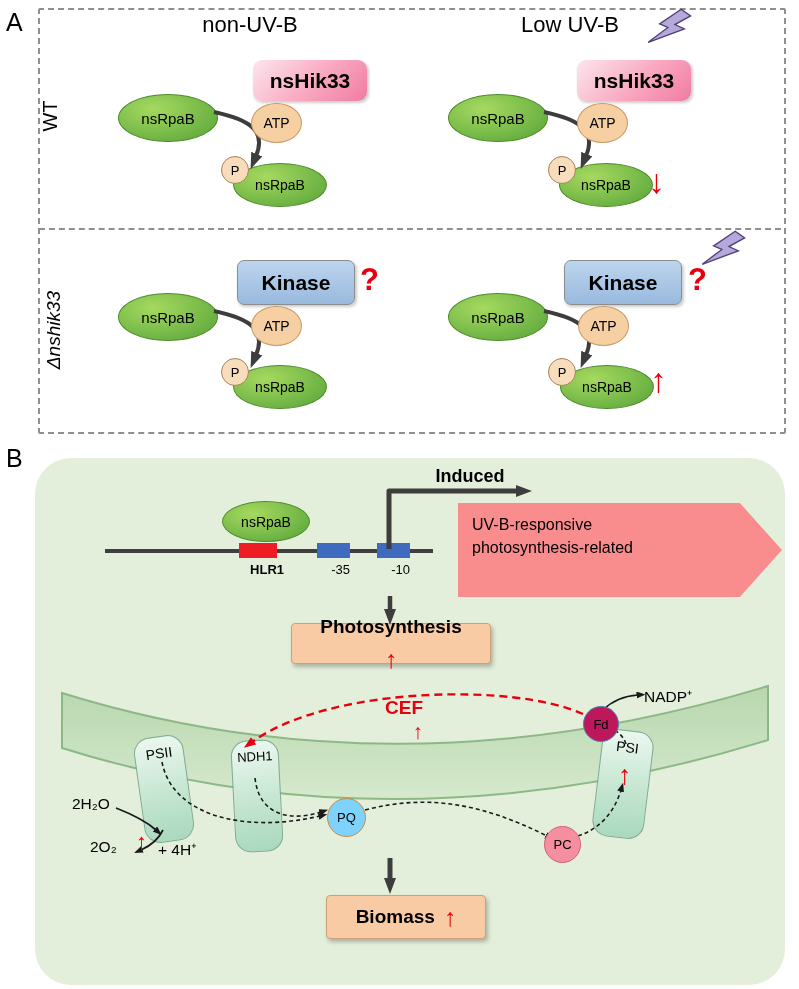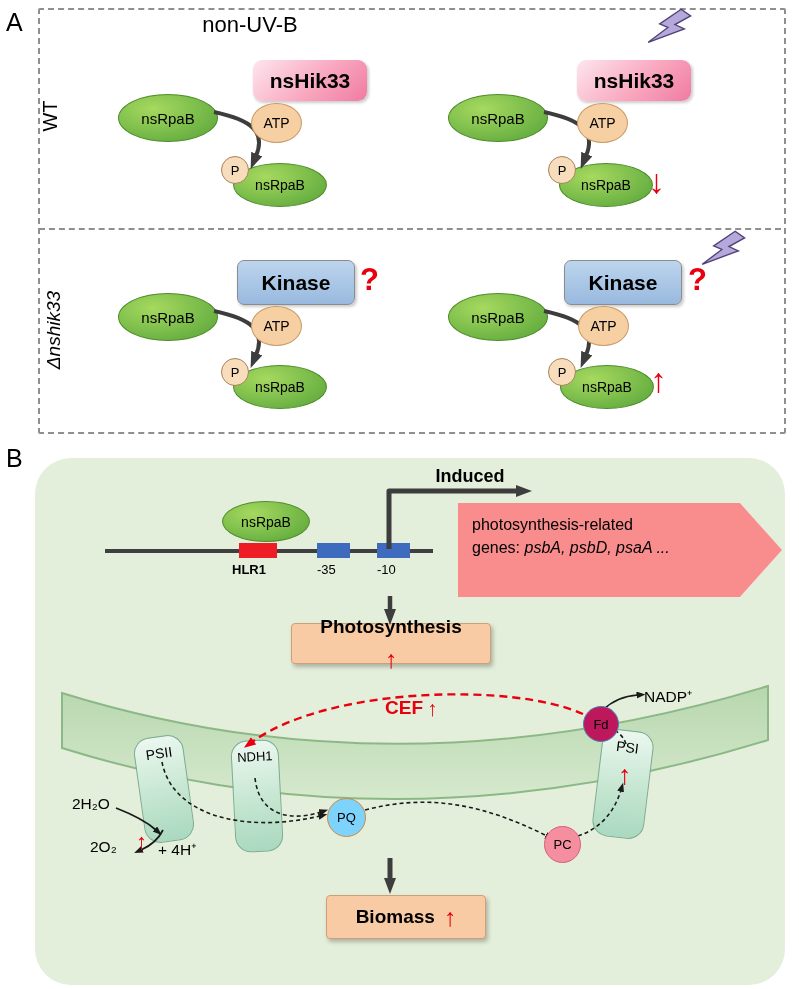--- a/index.html
+++ b/index.html
@@ -22,21 +22,21 @@
   .bluebox{background:linear-gradient(180deg,#bdd5ee 0%,#98b9de 100%);
         border:1px solid #8c8c8c;border-radius:7px;font-weight:bold;font-size:21px;display:flex;align-items:center;justify-content:center;
         box-shadow:1.5px 2px 3px rgba(0,0,0,.2);z-index:2;}
   .atp{background:#f6cfa3;border:1.5px solid #c99b66;border-radius:50%;display:flex;align-items:center;justify-content:center;font-size:14px;z-index:4;}
   .pcirc{background:#f7ddbc;border:1.5px solid #a8815a;border-radius:50%;display:flex;align-items:center;justify-content:center;font-size:13px;z-index:4;}
   .redtxt{color:#e8000f;font-weight:bold;z-index:4;line-height:1;}
   .qmark{color:#e8000f;font-weight:bold;font-size:31px;z-index:3;line-height:1;}
   .panelB-bg{background:#e4efdb;border-radius:36px;z-index:0;}
   .geneline{background:#3f3f3f;z-index:2;}
   .motif{z-index:2;}
-  .motif-label{font-size:13px;text-align:left;z-index:2;}
+  .motif-label{font-size:13px;text-align:right;z-index:2;}
   .bold{font-weight:bold;}
   .genebox{background:#f98d8d;clip-path:polygon(0 0, 87% 0, 100% 50%, 87% 100%, 0 100%);
         font-size:16px;line-height:1.42;padding:11px 0 0 14px;box-sizing:border-box;z-index:2;}
   .genebox .it{font-style:italic;}
   .peachbox{background:#f8cba4;border:1px solid #cfa077;border-radius:4px;
         box-shadow:2px 3px 4px rgba(0,0,0,.25);display:flex;align-items:center;justify-content:center;gap:9px;z-index:2;}
   .peachbox .t{font-weight:bold;font-size:19px;}
   .complex{background:linear-gradient(175deg,#ecf8f0 0%,#c5e6d1 55%,#a9d8bf 100%);
         border:1.5px solid #7dac93;border-radius:16px;z-index:2;display:flex;justify-content:center;
         align-items:flex-start;padding-top:8px;box-sizing:border-box;font-size:14px;}
@@ -47,20 +47,21 @@
 </head>
 <body>
 
 <div class="page">
 
   <div class="abs panel-label" style="left:6px;top:8px;">A</div>
   <div class="abs frameA" style="left:38px;top:8px;width:744px;height:422px;"></div>
   <div class="abs dividerA" style="left:39px;top:228px;width:742px;"></div>
 
   <div class="abs colhead" style="left:160px;top:12px;width:180px;">non-UV-B</div>
+  <div class="abs colhead" style="left:480px;top:12px;width:180px;">Low UV-B</div>
 
   <div class="abs rowlabel" style="left:10px;top:102px;width:80px;height:28px;">WT</div>
   <div class="abs rowlabel it" style="left:2px;top:316px;width:104px;height:28px;">Δnshik33</div>
 
   <div class="abs oval" style="left:118px;top:94px;width:98px;height:46px;">
       <span>nsRpaB</span>
     </div>
   <div class="abs pinkbox" style="left:253px;top:60px;width:114px;height:41px;">
       <span>nsHik33</span>
     </div>
@@ -135,22 +136,22 @@
   <div class="abs motif" style="left:377px;top:543px;width:33px;height:15px;background:#3f6bbf;"></div>
   <div class="abs motif-label bold" style="left:232px;top:562px;width:52px;">HLR1</div>
   <div class="abs motif-label" style="left:317px;top:562px;width:33px;">-35</div>
   <div class="abs motif-label" style="left:377px;top:562px;width:33px;">-10</div>
   <div class="abs oval" style="left:222px;top:501px;width:86px;height:39px;font-size:14px;">
       <span>nsRpaB</span>
     </div>
   <div class="abs bold" style="left:410px;top:466px;width:120px;text-align:center;font-size:18px;z-index:2;">Induced</div>
 
   <div class="abs genebox" style="left:458px;top:503px;width:324px;height:94px;">
+    <div>UV-B-responsive</div>
     <div>photosynthesis-related</div>
-    <div><span>genes: </span><span class="it">psbA, psbD, psaA ...</span></div>
   </div>
 
   <div class="abs peachbox" style="left:291px;top:623px;width:198px;height:39px;flex-direction:column;">
     <span class="t">Photosynthesis</span>
     <span class="redtxt" style="font-size:25px;">↑</span>
   </div>
 
   <div class="abs complex" style="left:139px;top:736px;width:50px;height:106px;transform:rotate(-8deg);">
       <span>PSII</span>
     </div>
@@ -171,21 +172,21 @@
   <div class="abs carrier" style="left:583px;top:706px;width:34px;height:34px;background:#be185d;border:1.5px solid #4a82b5;">
       <span>Fd</span>
     </div>
 
   <div class="abs small-lab" style="left:72px;top:795px;">2H₂O</div>
   <div class="abs small-lab" style="left:90px;top:838px;">2O₂</div>
   <div class="abs redtxt" style="left:136px;top:831px;font-size:22px;">↑</div>
   <div class="abs small-lab" style="left:158px;top:838px;">+ 4H⁺</div>
   <div class="abs small-lab" style="left:644px;top:685px;">NADP⁺</div>
 
-  <div class="abs" style="left:385px;top:698px;display:flex;gap:4px;align-items:flex-start;z-index:4;">
+  <div class="abs" style="left:385px;top:698px;display:flex;gap:4px;align-items:flex-end;z-index:4;flex-direction:column;">
     <span class="redtxt" style="font-size:19px;">CEF</span>
     <span class="redtxt" style="font-size:21px;">↑</span>
   </div>
 
   <div class="abs peachbox" style="left:326px;top:895px;width:158px;height:42px;">
     <span class="t">Biomass</span>
     <span class="redtxt" style="font-size:25px;">↑</span>
   </div>
 
   <svg width="799" height="989" viewBox="0 0 799 989" style="z-index:1;pointer-events:none;">

